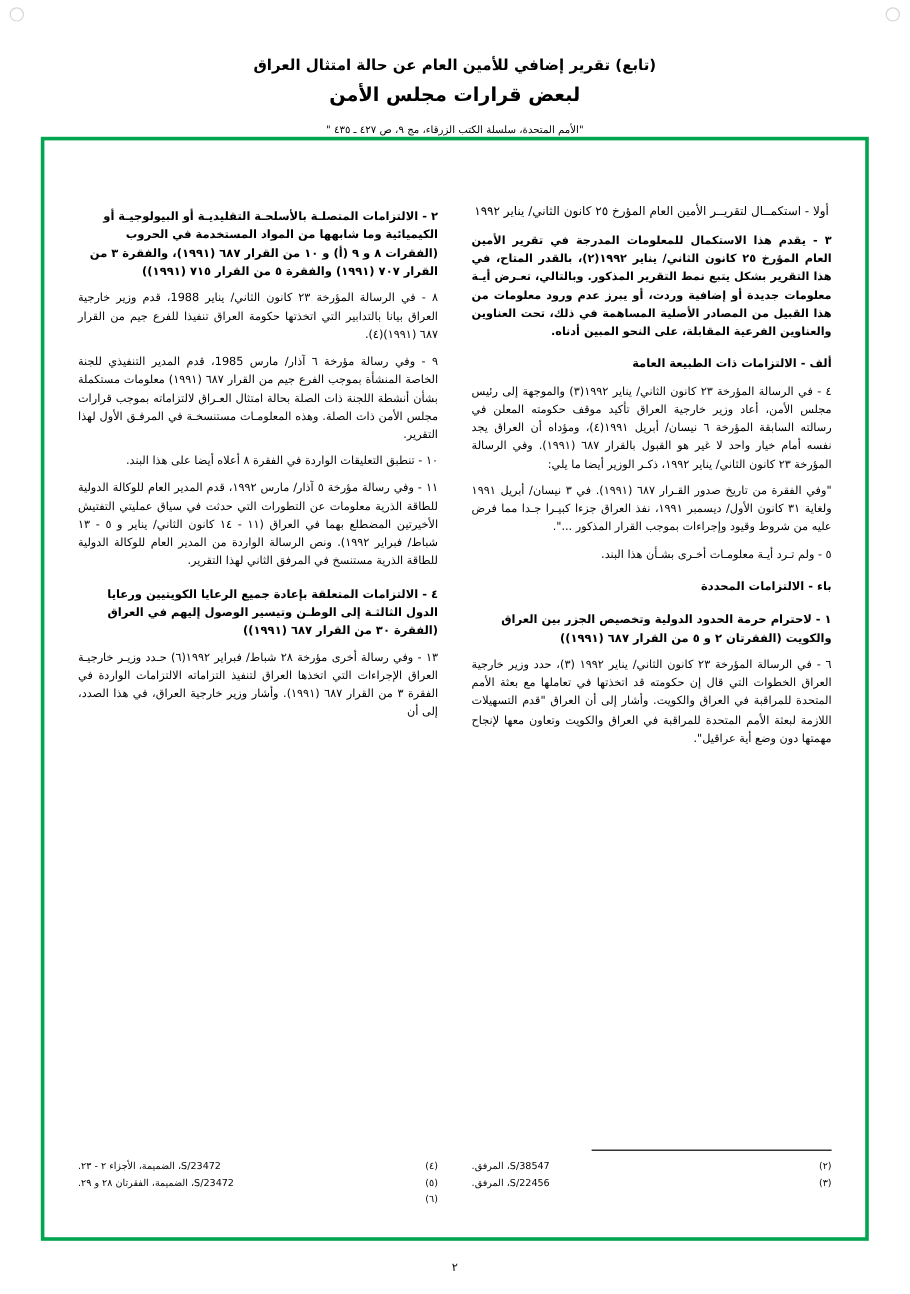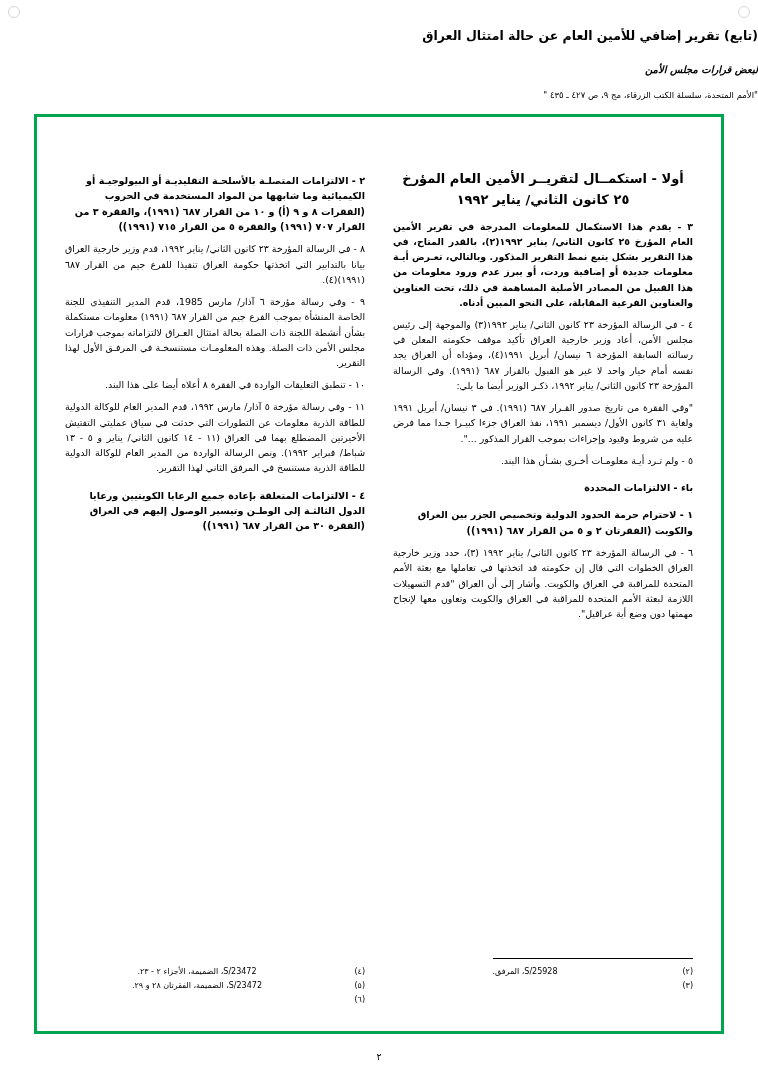--- a/index.html
+++ b/index.html
@@ -15,35 +15,34 @@
     position: relative;
     overflow: hidden;
   }
   .page {
     position: absolute;
     inset: 0;
   }
 
   
   .doc-header {
-    text-align: right;
-    padding-top: 26px;
+    text-align: center;
+    padding-top: 44px;
   }
   .doc-title-1 {
     font-size: 12.5px;
     font-weight: bold;
     line-height: 1.6;
     letter-spacing: 0px;
   }
   .doc-title-2 {
-    font-size: 10px;
-    font-weight: bold;
-    line-height: 1.6;
-    margin-top: 16px;
-    font-style: italic;
+    font-size: 16px;
+    font-weight: bold;
+    line-height: 1.6;
+    margin-top: 2px;
   }
   .doc-source {
     font-size: 8.5px;
     margin-top: 12px;
     direction: rtl;
   }
 
   
   .frame {
     position: absolute;
@@ -69,22 +68,22 @@
   }
   .col {
     width: 320px;
     font-size: 9.4px;
     line-height: 1.62;
     text-align: justify;
     text-justify: inter-word;
   }
 
   h3.sec-head {
-    font-size: 13px;
-    font-weight: bold;
+    font-size: 10px;
+    font-weight: normal;
     margin: 0 0 8px 0;
     line-height: 1.6;
     text-align: justify;
   }
   h3.sec-head.center {
     text-align: center;
   }
   h3.sub-head {
     font-size: 9.6px;
     font-weight: bold;
@@ -130,21 +129,21 @@
     align-items: baseline;
     gap: 10px;
   }
   .fn-mark {
     width: 26px;
     flex: 0 0 26px;
     text-align: right;
   }
   .fn-text {
     flex: 1 1 auto;
-    text-align: center;
+    text-align: left;
     direction: rtl;
   }
 
   
   .page-number {
     position: absolute;
     bottom: 16px;
     left: 0;
     right: 0;
     text-align: center;
@@ -176,49 +175,52 @@
     <div class="doc-source">"الأمم المتحدة، سلسلة الكتب الزرقاء، مج ٩، ص ٤٢٧ ـ ٤٣٥ "</div>
   </div>
 
   <div class="frame">
     <div class="frame-inner">
       <div class="columns">
 
         <div class="col">
           <h3 class="sec-head center">أولا -  استكمــال لتقريــر الأمين العام المؤرخ ٢٥ كانون الثاني/ يناير ١٩٩٢</h3>
           <p class="para first">٣ -  يقدم هذا الاستكمال للمعلومات المدرجة في تقرير الأمين العام المؤرخ ٢٥ كانون الثاني/ يناير ١٩٩٢(٢)، بالقدر المتاح، في هذا التقرير بشكل يتبع نمط التقرير المذكور. وبالتالي، تعـرض أيـة معلومات جديدة أو إضافية وردت، أو يبرز عدم ورود معلومات من هذا القبيل من المصادر الأصلية المساهمة في ذلك، تحت العناوين والعناوين الفرعية المقابلة، على النحو المبين أدناه.</p>
+          <h3 class="sub-head">ألف -  الالتزامات ذات الطبيعة العامة</h3>
           <p class="para">٤ -  في الرسالة المؤرخة ٢٣ كانون الثاني/ يناير ١٩٩٢(٣) والموجهة إلى رئيس مجلس الأمن، أعاد وزير خارجية العراق تأكيد موقف حكومته المعلن في رسالته السابقة المؤرخة ٦ نيسان/ أبريل ١٩٩١(٤)، ومؤداه أن العراق يجد نفسه أمام خيار واحد لا غير هو القبول بالقرار ٦٨٧ (١٩٩١). وفي الرسالة المؤرخة ٢٣ كانون الثاني/ يناير ١٩٩٢، ذكـر الوزير أيضا ما يلي:</p>
           <p class="para">"وفي الفقرة من تاريخ صدور القـرار ٦٨٧ (١٩٩١). في ٣ نيسان/ أبريل ١٩٩١ ولغاية ٣١ كانون الأول/ ديسمبر ١٩٩١، نفذ العراق جزءا كبيـرا جـدا مما فرض عليه من شروط وقيود وإجراءات بموجب القرار المذكور ...".</p>
           <p class="para">٥ -  ولم تـرد أيـة معلومـات أخـرى بشـأن هذا البند.</p>
           <h3 class="sub-head">باء -  الالتزامات المحددة</h3>
           <h3 class="sub-head">١ -  لاحترام حرمة الحدود الدولية وتخصيص الجزر بين العراق والكويت (الفقرتان ٢ و ٥ من القرار ٦٨٧ (١٩٩١))</h3>
           <p class="para">٦ -  في الرسالة المؤرخة ٢٣ كانون الثاني/ يناير ١٩٩٢ (٣)، حدد وزير خارجية العراق الخطوات التي قال إن حكومته قد اتخذتها في تعاملها مع بعثة الأمم المتحدة للمراقبة في العراق والكويت. وأشار إلى أن العراق "قدم التسهيلات اللازمة لبعثة الأمم المتحدة للمراقبة في العراق والكويت وتعاون معها لإنجاح مهمتها دون وضع أية عراقيل".</p>
         </div>
 
         <div class="col">
           <h3 class="sub-head" style="margin-top:4px">٢ -  الالتزامات المتصلـة بالأسلحـة التقليديـة أو البيولوجيـة أو الكيميائية وما شابهها من المواد المستخدمة في الحروب (الفقرات ٨ و ٩ (أ) و ١٠ من القرار ٦٨٧ (١٩٩١)، والفقرة ٣ من القرار ٧٠٧ (١٩٩١) والفقرة ٥ من القرار ٧١٥ (١٩٩١))</h3>
-          <p class="para">٨ -  في الرسالة المؤرخة ٢٣ كانون الثاني/ يناير ١٩٩٢، قدم وزير خارجية العراق بيانا بالتدابير التي اتخذتها حكومة العراق تنفيذا للفرع جيم من القرار ٦٨٧ (١٩٩١)(٤).</p>
+          <p class="para">٨ -  في الرسالة المؤرخة ٢٣ كانون الثاني/ يناير 1988، قدم وزير خارجية العراق بيانا بالتدابير التي اتخذتها حكومة العراق تنفيذا للفرع جيم من القرار ٦٨٧ (١٩٩١)(٤).</p>
           <p class="para">٩ -  وفي رسالة مؤرخة ٦ آذار/ مارس 1985، قدم المدير التنفيذي للجنة الخاصة المنشأة بموجب الفرع جيم من القرار ٦٨٧ (١٩٩١) معلومات مستكملة بشأن أنشطة اللجنة ذات الصلة بحالة امتثال العـراق لالتزاماته بموجب قرارات مجلس الأمن ذات الصلة. وهذه المعلومـات مستنسخـة في المرفـق الأول لهذا التقرير.</p>
           <p class="para">١٠ -  تنطبق التعليقات الواردة في الفقرة ٨ أعلاه أيضا على هذا البند.</p>
           <p class="para">١١ -  وفي رسالة مؤرخة ٥ آذار/ مارس ١٩٩٢، قدم المدير العام للوكالة الدولية للطاقة الذرية معلومات عن التطورات التي حدثت في سياق عمليتي التفتيش الأخيرتين المضطلع بهما في العراق (١١ - ١٤ كانون الثاني/ يناير و ٥ - ١٣ شباط/ فبراير ١٩٩٢). ونص الرسالة الواردة من المدير العام للوكالة الدولية للطاقة الذرية مستنسخ في المرفق الثاني لهذا التقرير.</p>
           <h3 class="sub-head">٤ -  الالتزامات المتعلقة بإعادة جميع الرعايا الكويتيين ورعايا الدول الثالثـة إلى الوطـن وتيسير الوصول إليهم في العراق (الفقرة ٣٠ من القرار ٦٨٧ (١٩٩١))</h3>
+          <p class="para">١٣ -  وفي رسالة أخرى مؤرخة ٢٨ شباط/ فبراير ١٩٩٢(٦) حـدد وزيـر خارجيـة العراق الإجراءات التي اتخذها العراق لتنفيذ التزاماته الالتزامات الواردة في الفقرة ٣ من القرار ٦٨٧ (١٩٩١). وأشار وزير خارجية العراق، في هذا الصدد، إلى أن</p>
         </div>
 
       </div>
 
       <div class="footnotes">
         <div class="fn-rule"></div>
         <div class="fn-cols">
           <div class="fn-col">
             <div class="fn-line">
               <span class="fn-mark">(٢)</span>
-              <span class="fn-text">S/25928، المرفق.</span>
+              <span class="fn-text">S/38547، المرفق.</span>
             </div>
             <div class="fn-line">
               <span class="fn-mark">(٣)</span>
+              <span class="fn-text">S/22456، المرفق.</span>
             </div>
           </div>
           <div class="fn-col">
             <div class="fn-line">
               <span class="fn-mark">(٤)</span>
               <span class="fn-text">S/23472، الضميمة، الأجزاء ٢ - ٢٣.</span>
             </div>
             <div class="fn-line">
               <span class="fn-mark">(٥)</span>
               <span class="fn-text">S/23472، الضميمة، الفقرتان ٢٨ و ٢٩.</span>

